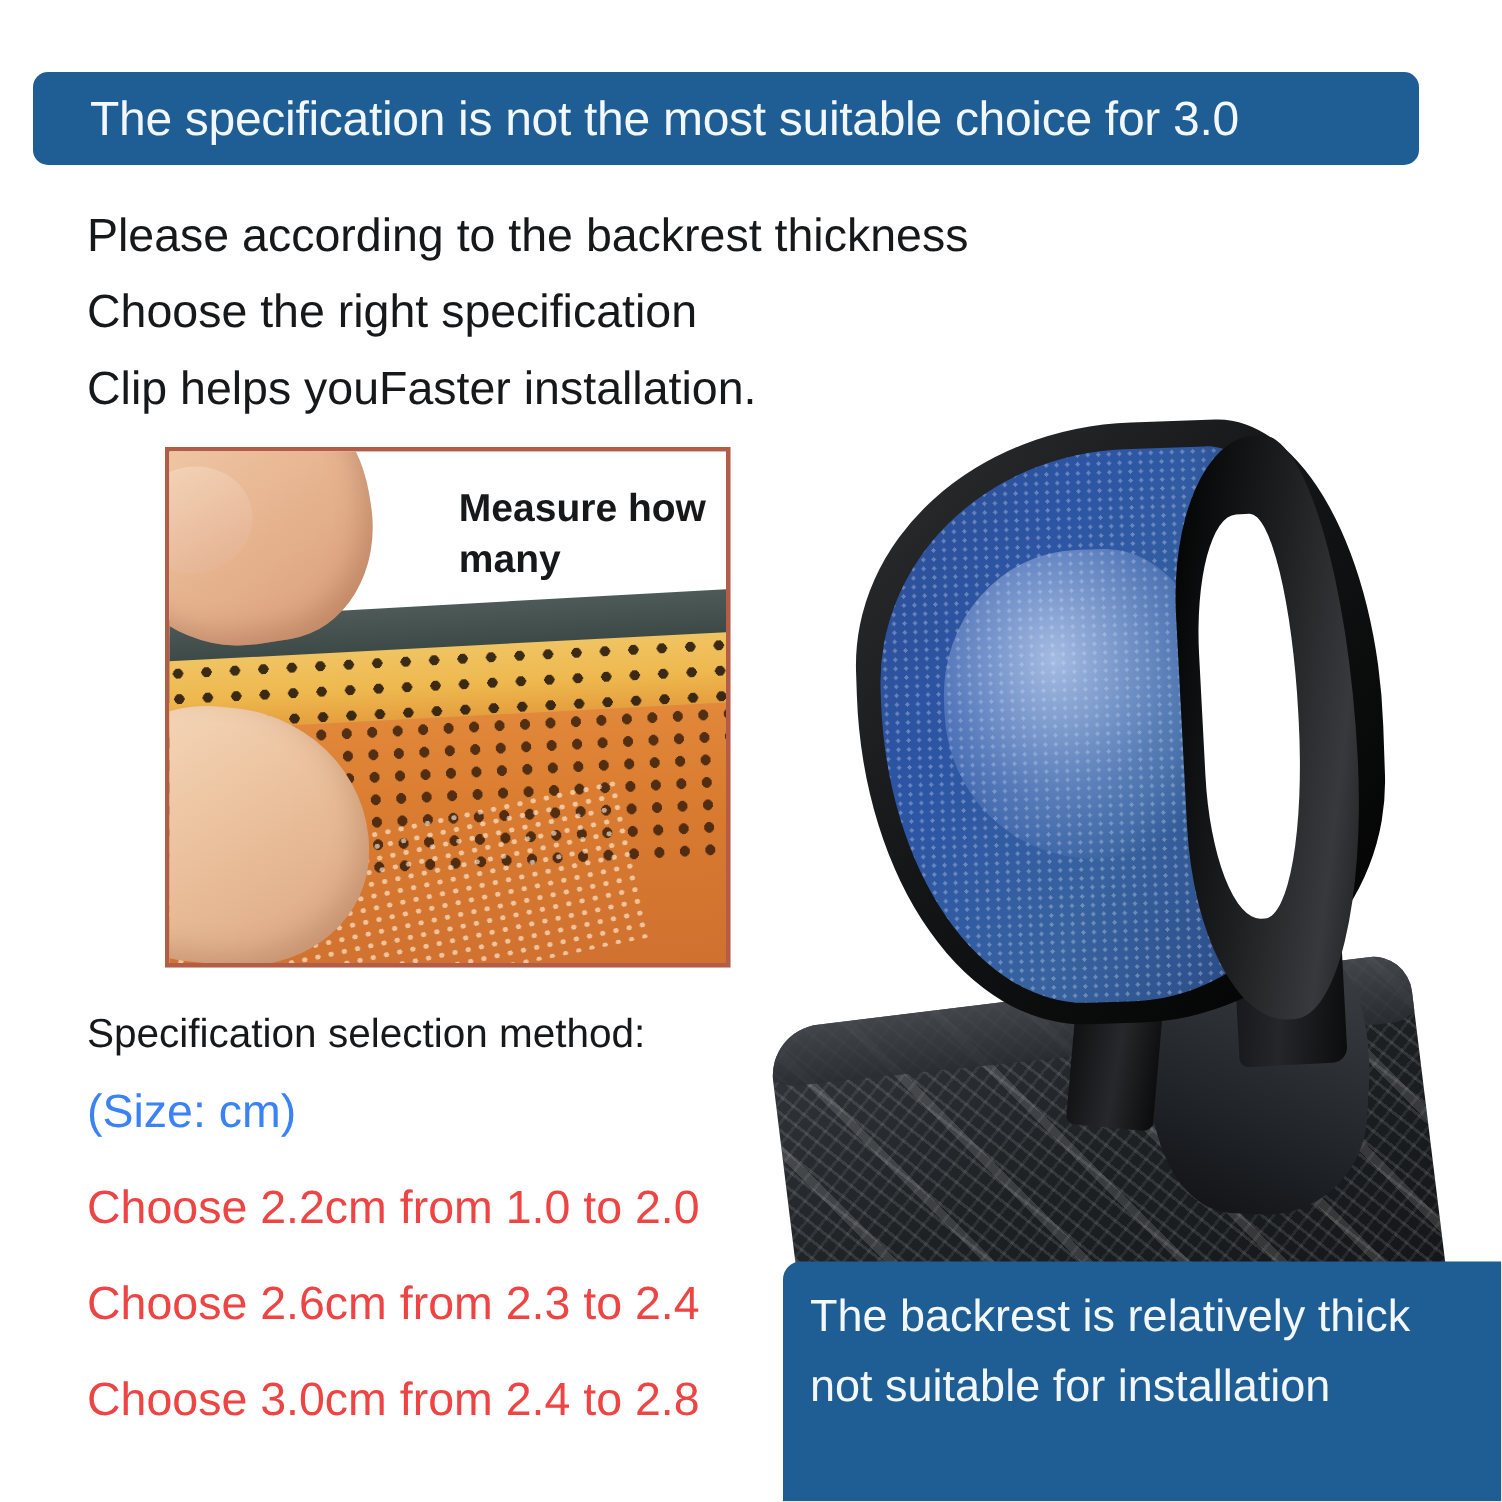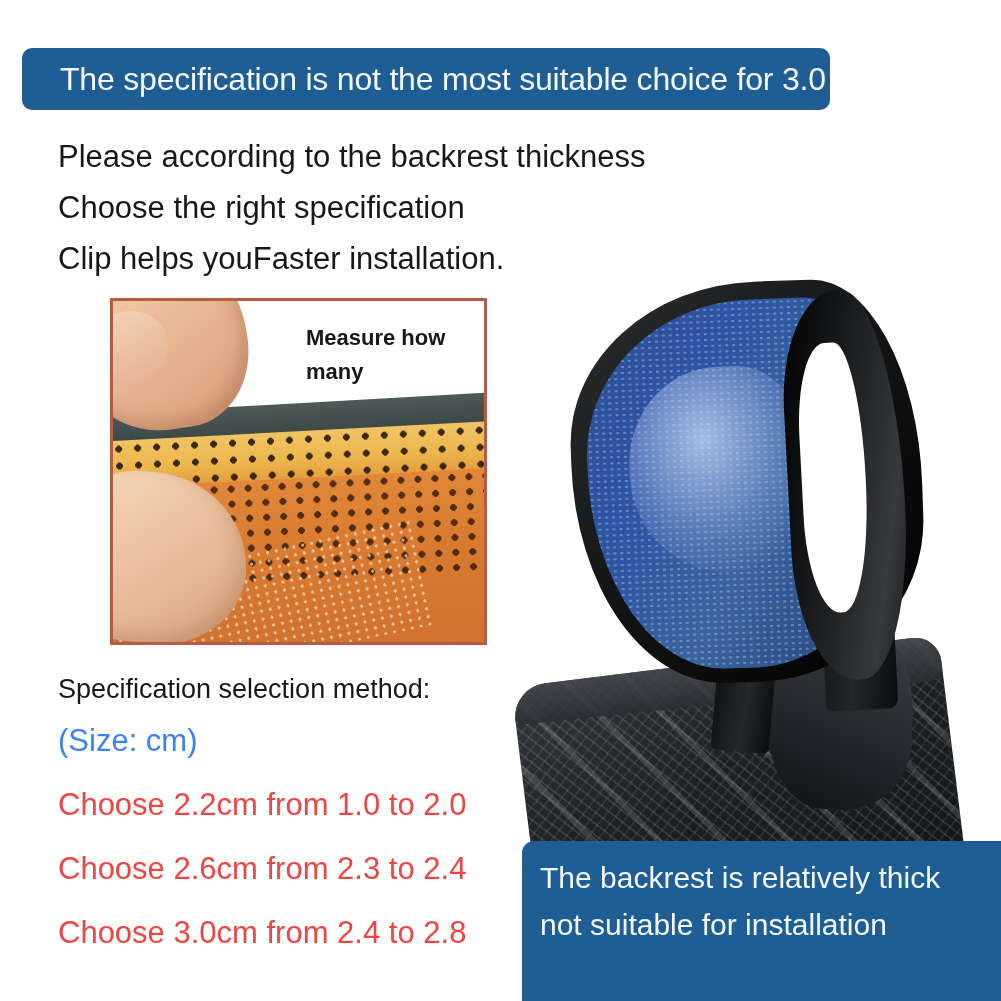--- a/index.html
+++ b/index.html
@@ -16,21 +16,21 @@
     height: 1001px;
     background: #ffffff;
     overflow: hidden;
   }
 
   
   .top-banner {
     position: absolute;
     left: 22px;
     top: 48px;
-    width: 808px;
+    width: 924px;
     height: 62px;
     background: #1f5d95;
     border-radius: 10px;
     box-sizing: border-box;
     display: flex;
     align-items: center;
     padding-left: 38px;
   }
   .top-banner-text {
     color: #f2f7fb;
@@ -169,21 +169,21 @@
     box-shadow: inset -8px -8px 18px rgba(150,95,65,.3);
     transform: rotate(6deg);
   }
   .photo-caption {
     position: absolute;
     left: 52%;
     top: 6%;
     width: 46%;
     text-align: left;
     color: #17181a;
-    font-size: 22px;
+    font-size: 26px;
     line-height: 34px;
     font-weight: 600;
   }
 
   
   .spec-block {
     position: absolute;
     left: 58px;
     top: 663px;
     width: 486px;

